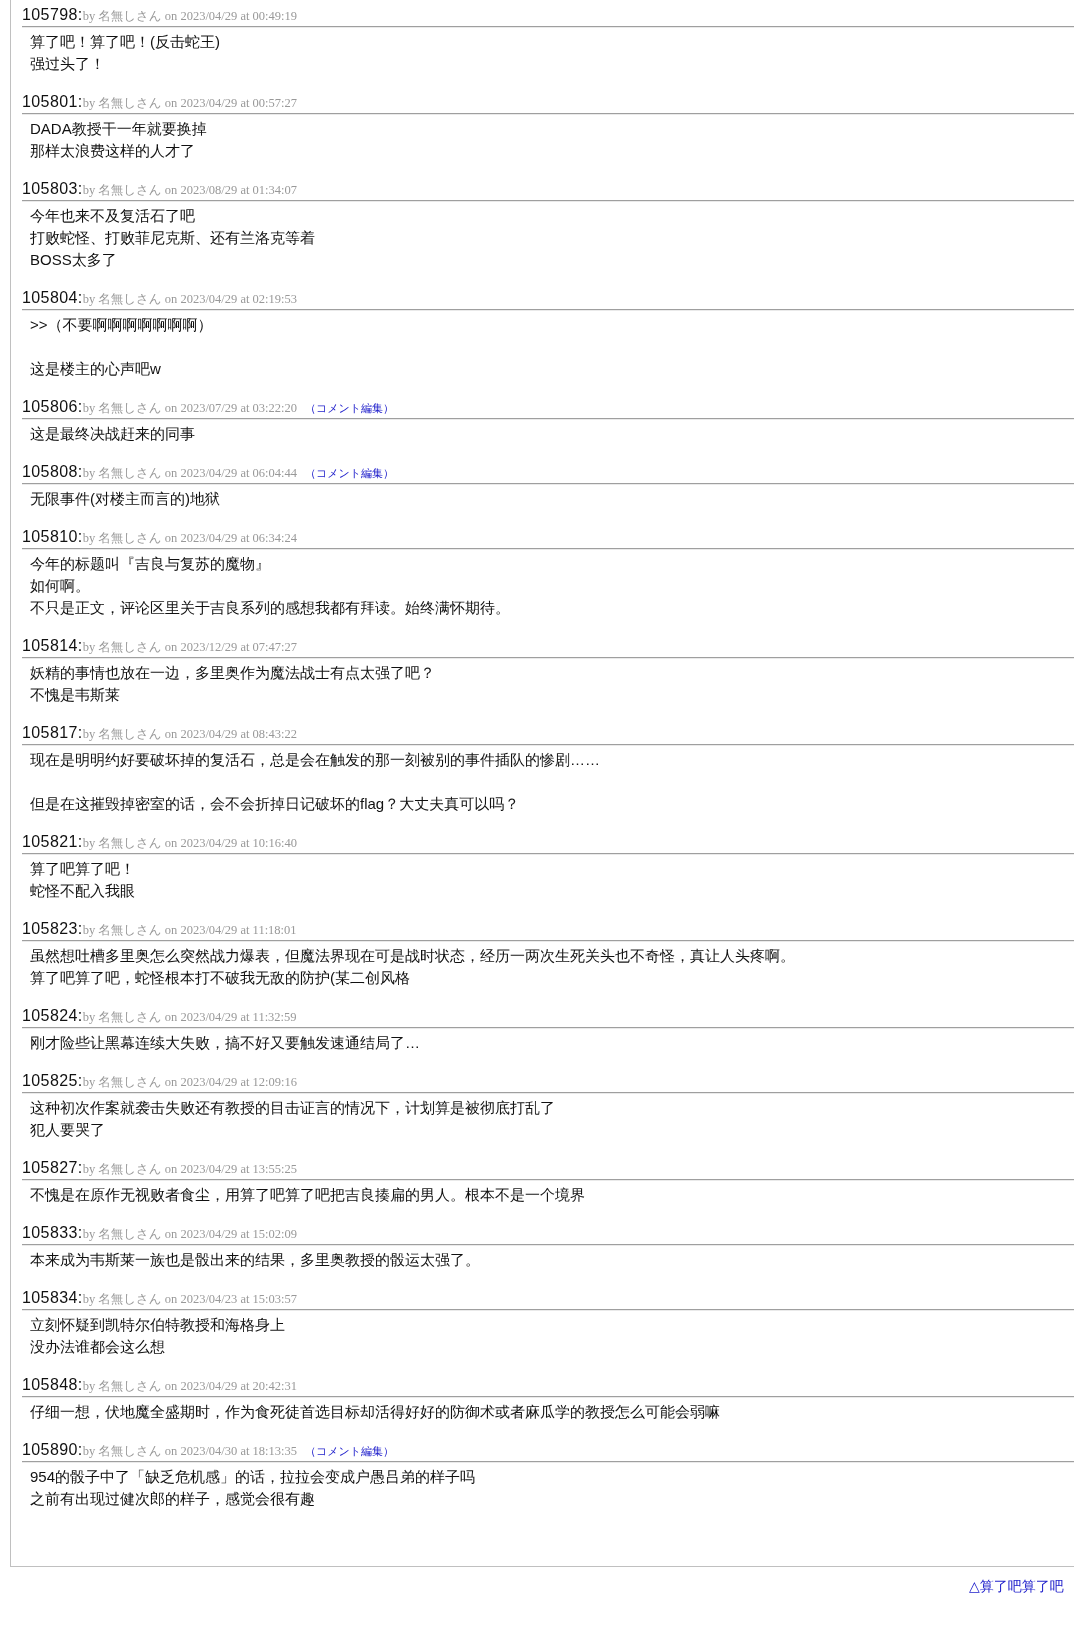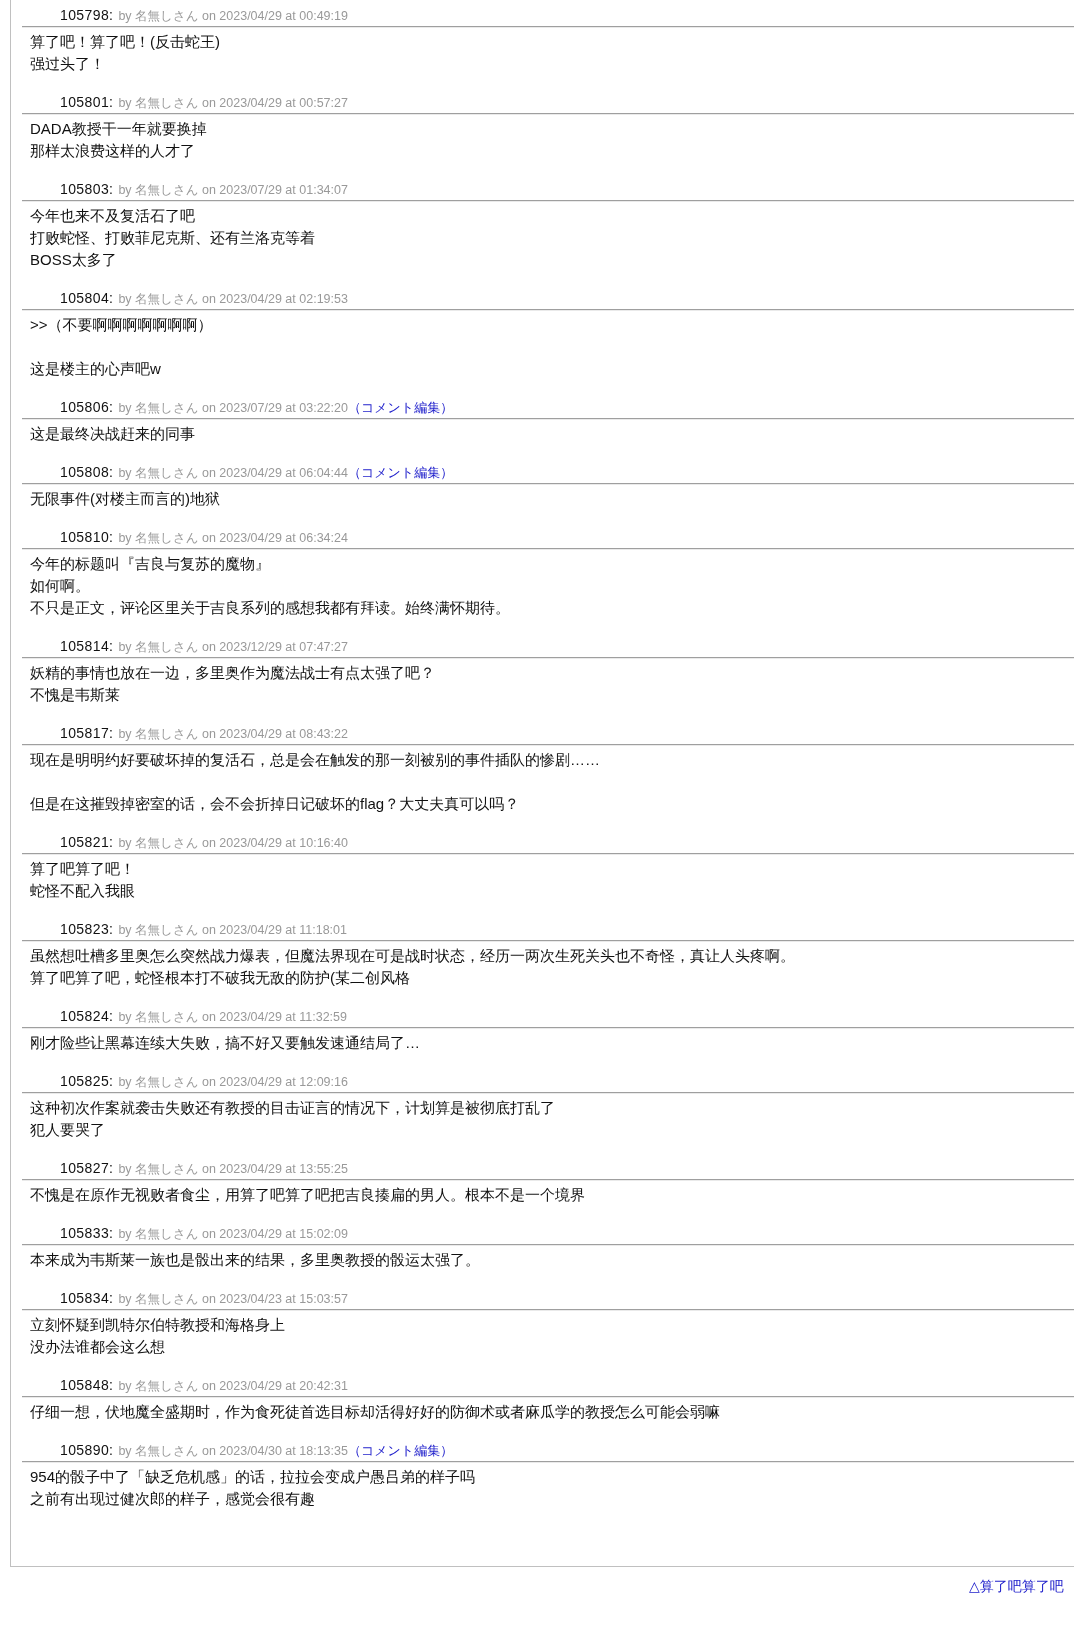--- a/index.html
+++ b/index.html
@@ -32,31 +32,31 @@
   .comment-header {
     font-size: 12.5px;
     line-height: 14px;
     padding-bottom: 3px;
     border-bottom: 1px solid var(--separator, #9f9f9f);
     box-shadow: 0 1px 0 #eaeaea;
     white-space: nowrap;
   }
   .cid {
     color: var(--id, #111111);
-    font-size: 14px;
+    font-size: 16px;
     letter-spacing: 0.4px;
-    margin-left: 38px;
   }
   .meta {
     color: var(--meta, #999999);
-    margin-left: 5px;
+    font-family: Liberation Serif, serif;
   }
   .edit {
     color: var(--link, #2222cc);
-    font-size: 13px;
+    font-size: 11px;
+    margin-left: 8px;
     text-decoration: none;
     cursor: pointer;
   }
   .comment-body {
     padding: 4px 20px 0 8px;
     font-size: 15px;
     line-height: 22px;
     color: var(--body, #111111);
   }
   .line {
@@ -93,21 +93,21 @@
       <span class="cid">105801:</span><span class="meta">by 名無しさん on 2023/04/29 at 00:57:27</span>
     </div>
     <div class="comment-body">
           <div class="line">DADA教授干一年就要换掉</div>
           <div class="line">那样太浪费这样的人才了</div>
         </div>
   </div>
 
   <div class="comment">
     <div class="comment-header">
-      <span class="cid">105803:</span><span class="meta">by 名無しさん on 2023/07/29 at 01:34:07</span>
+      <span class="cid">105803:</span><span class="meta">by 名無しさん on 2023/08/29 at 01:34:07</span>
     </div>
     <div class="comment-body">
           <div class="line">今年也来不及复活石了吧</div>
           <div class="line">打败蛇怪、打败菲尼克斯、还有兰洛克等着</div>
           <div class="line">BOSS太多了</div>
         </div>
   </div>
 
   <div class="comment">
     <div class="comment-header">

